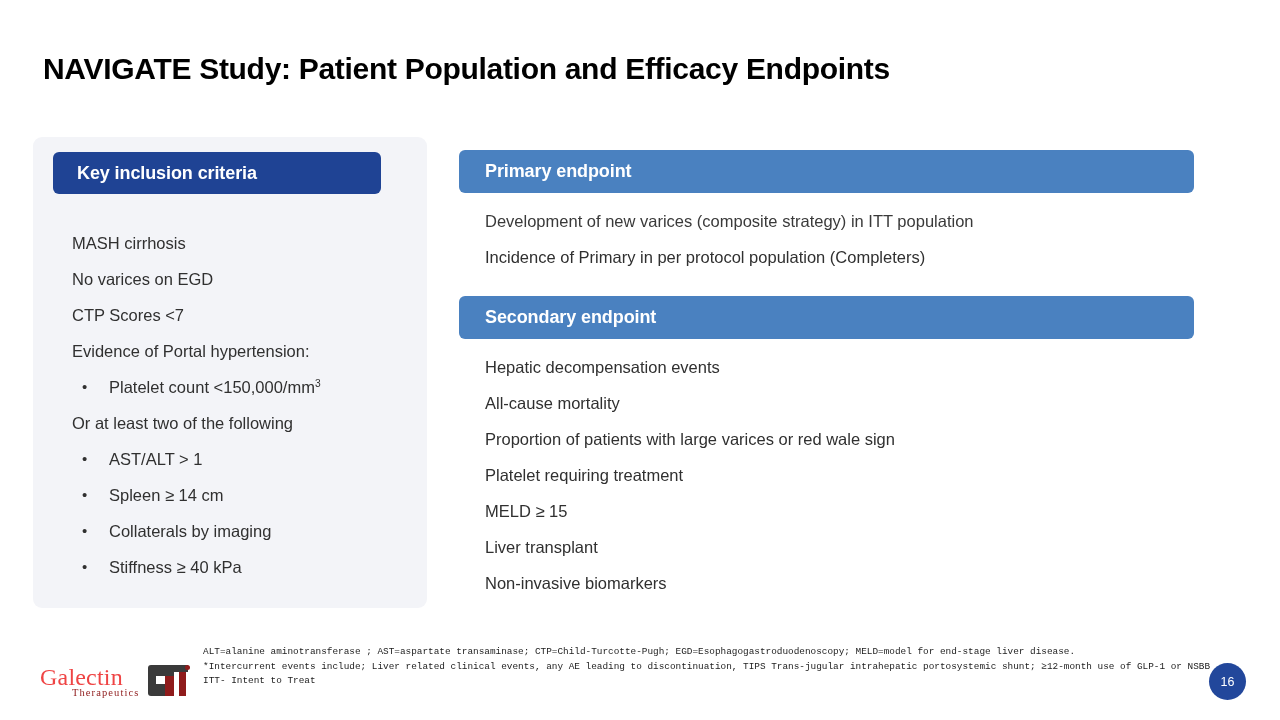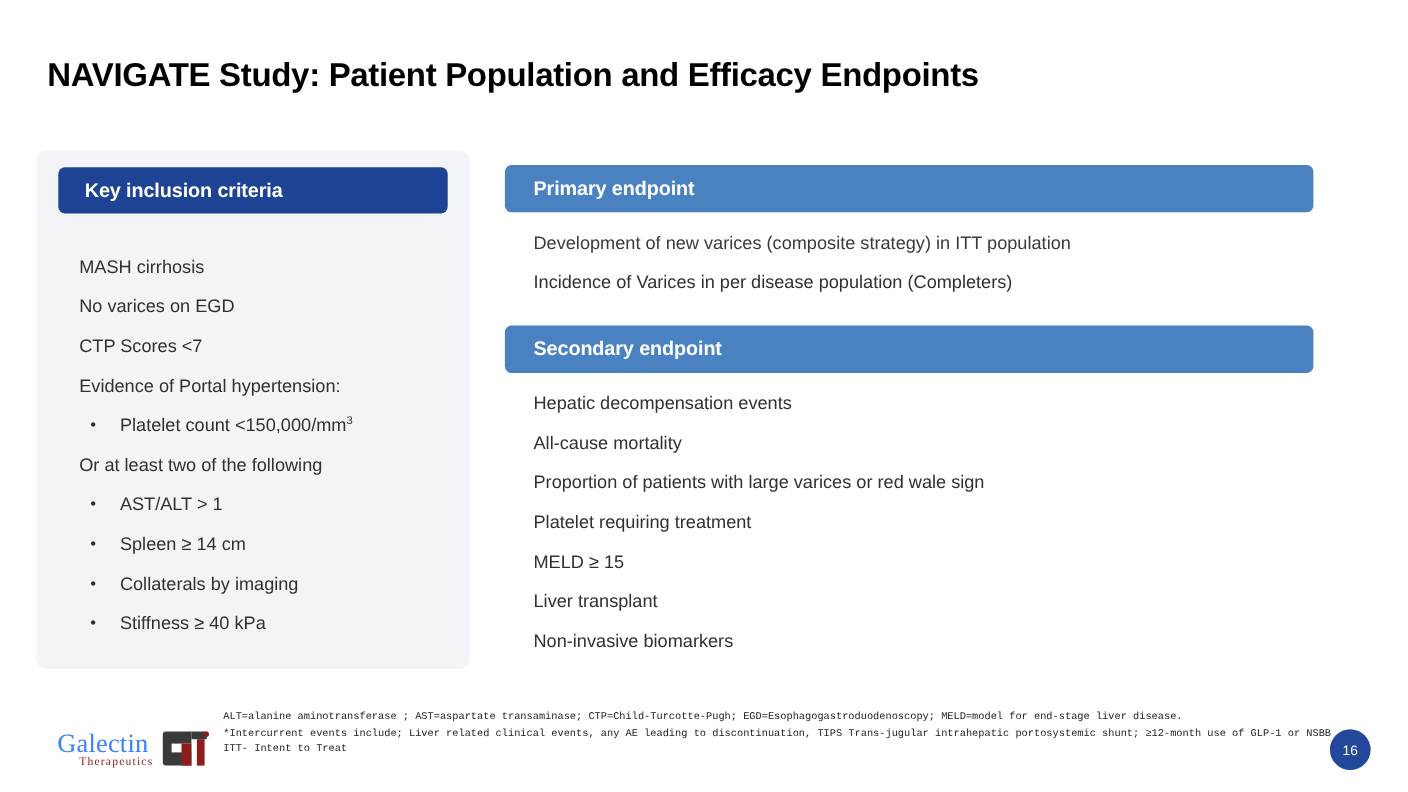--- a/index.html
+++ b/index.html
@@ -40,21 +40,21 @@
     top: 137px;
     width: 394px;
     height: 471px;
     background: #f3f4f8;
     border-radius: 9px;
   }
   .panel-header {
     position: absolute;
     left: 20px;
     top: 15px;
-    width: 354px;
+    width: 328px;
     height: 42px;
     background: #1f4394;
     border-radius: 6px;
     display: flex;
     align-items: center;
   }
   .panel-header-label {
     color: #ffffff;
     font-size: 18px;
     font-weight: bold;
@@ -147,25 +147,25 @@
   
   .logo {
     position: absolute;
     left: 40px;
     top: 662px;
     width: 150px;
     height: 40px;
   }
   .logo-word {
     position: absolute;
-    left: 12px;
+    left: 0;
     top: 2px;
     font-family: "Liberation Serif", serif;
     font-size: 24px;
-    color: #3b82f6;
+    color: #ef4444;
     letter-spacing: 0.2px;
   }
   .logo-sub {
     position: absolute;
     left: 32px;
     top: 25px;
     font-family: "Liberation Serif", serif;
     font-size: 10.5px;
     color: #8f1b1b;
     letter-spacing: 1.1px;
@@ -308,21 +308,21 @@
   </div>
 
   <div class="right-col">
 
     <div>
       <div class="endpoint-header">
         <span class="endpoint-header-label">Primary endpoint</span>
       </div>
       <div class="endpoint-items">
         <div class="endpoint-item clipped">Development of new varices (composite strategy) in ITT population</div>
-        <div class="endpoint-item">Incidence of Varices in per disease population (Completers)</div>
+        <div class="endpoint-item">Incidence of Primary in per protocol population (Completers)</div>
       </div>
     </div>
 
     <div class="secondary-block">
       <div class="endpoint-header">
         <span class="endpoint-header-label">Secondary endpoint</span>
       </div>
       <div class="endpoint-items">
         <div class="endpoint-item">Hepatic decompensation events</div>
         <div class="endpoint-item">All-cause mortality</div>

